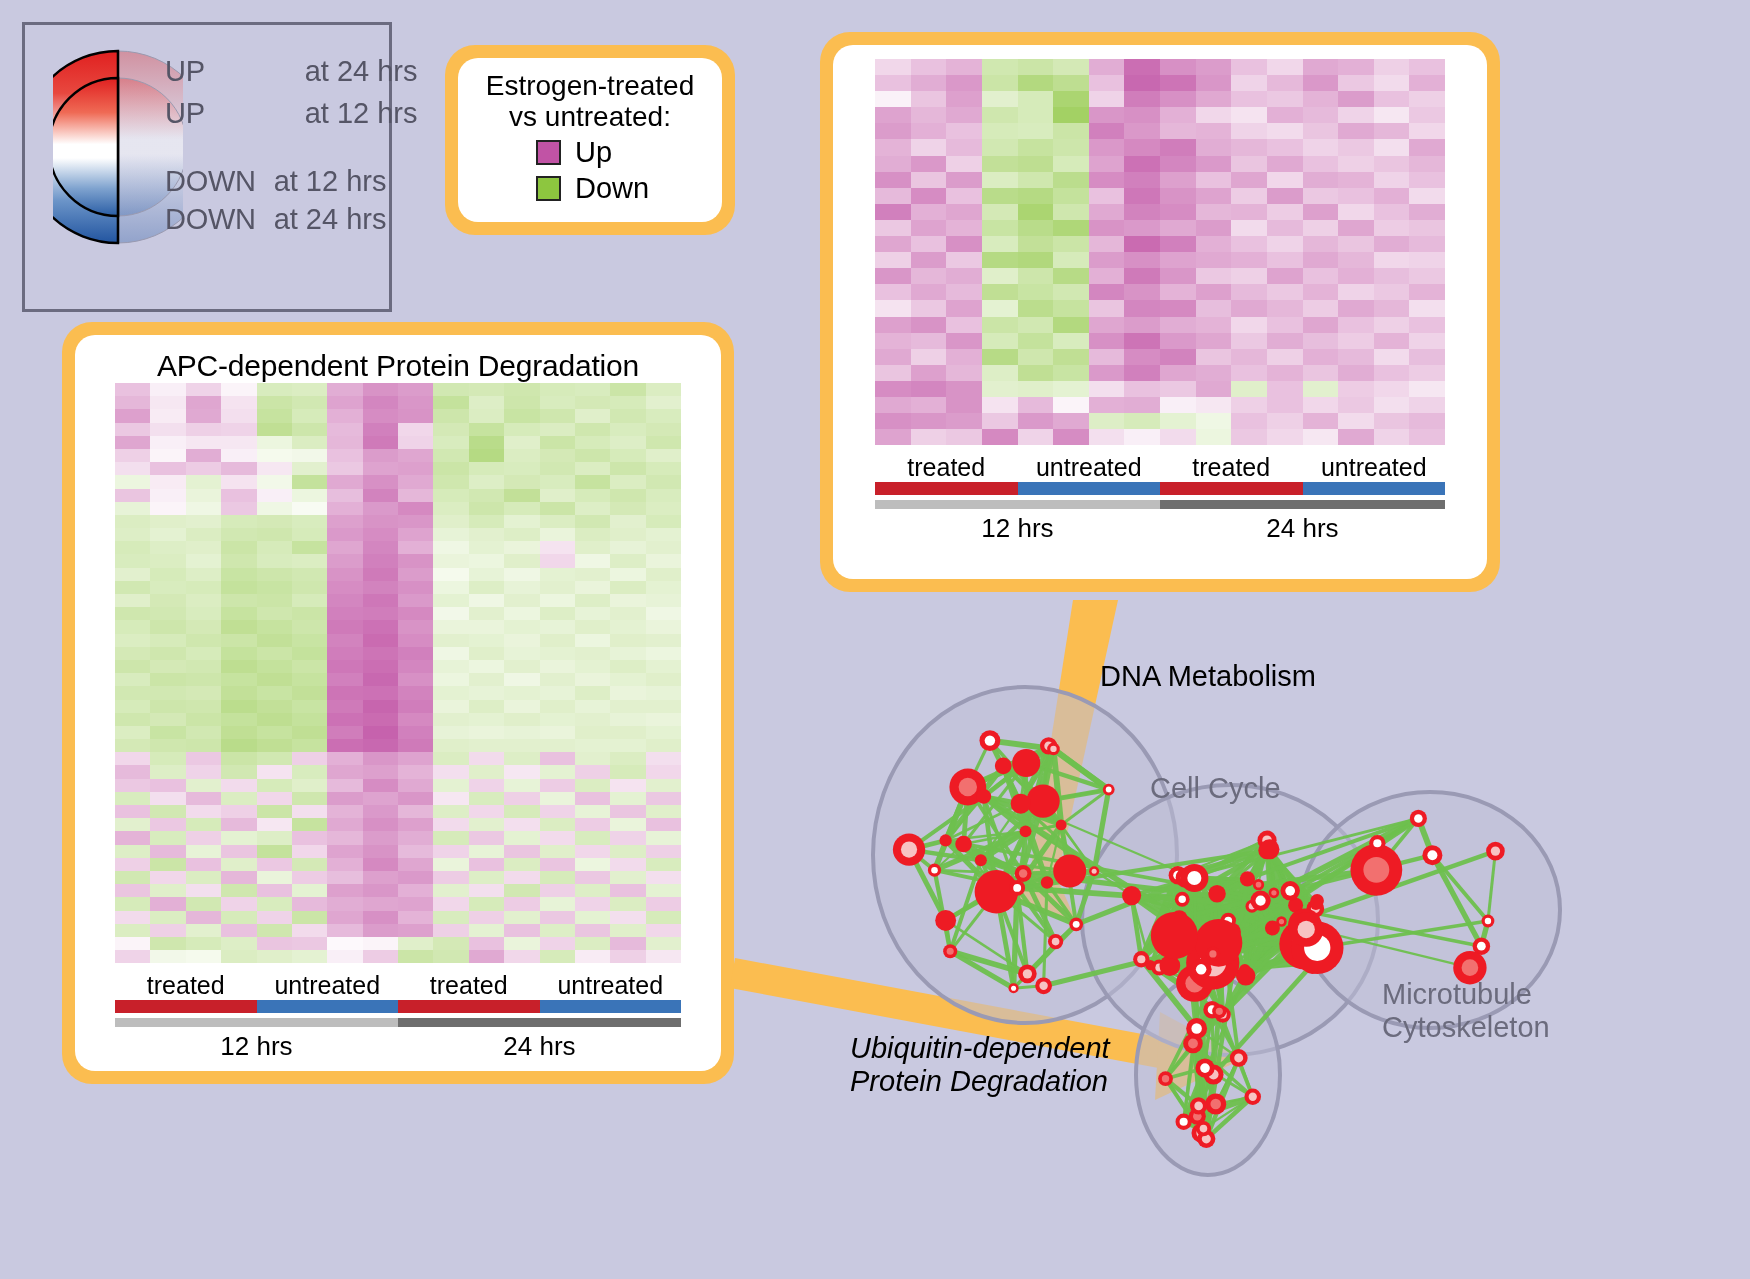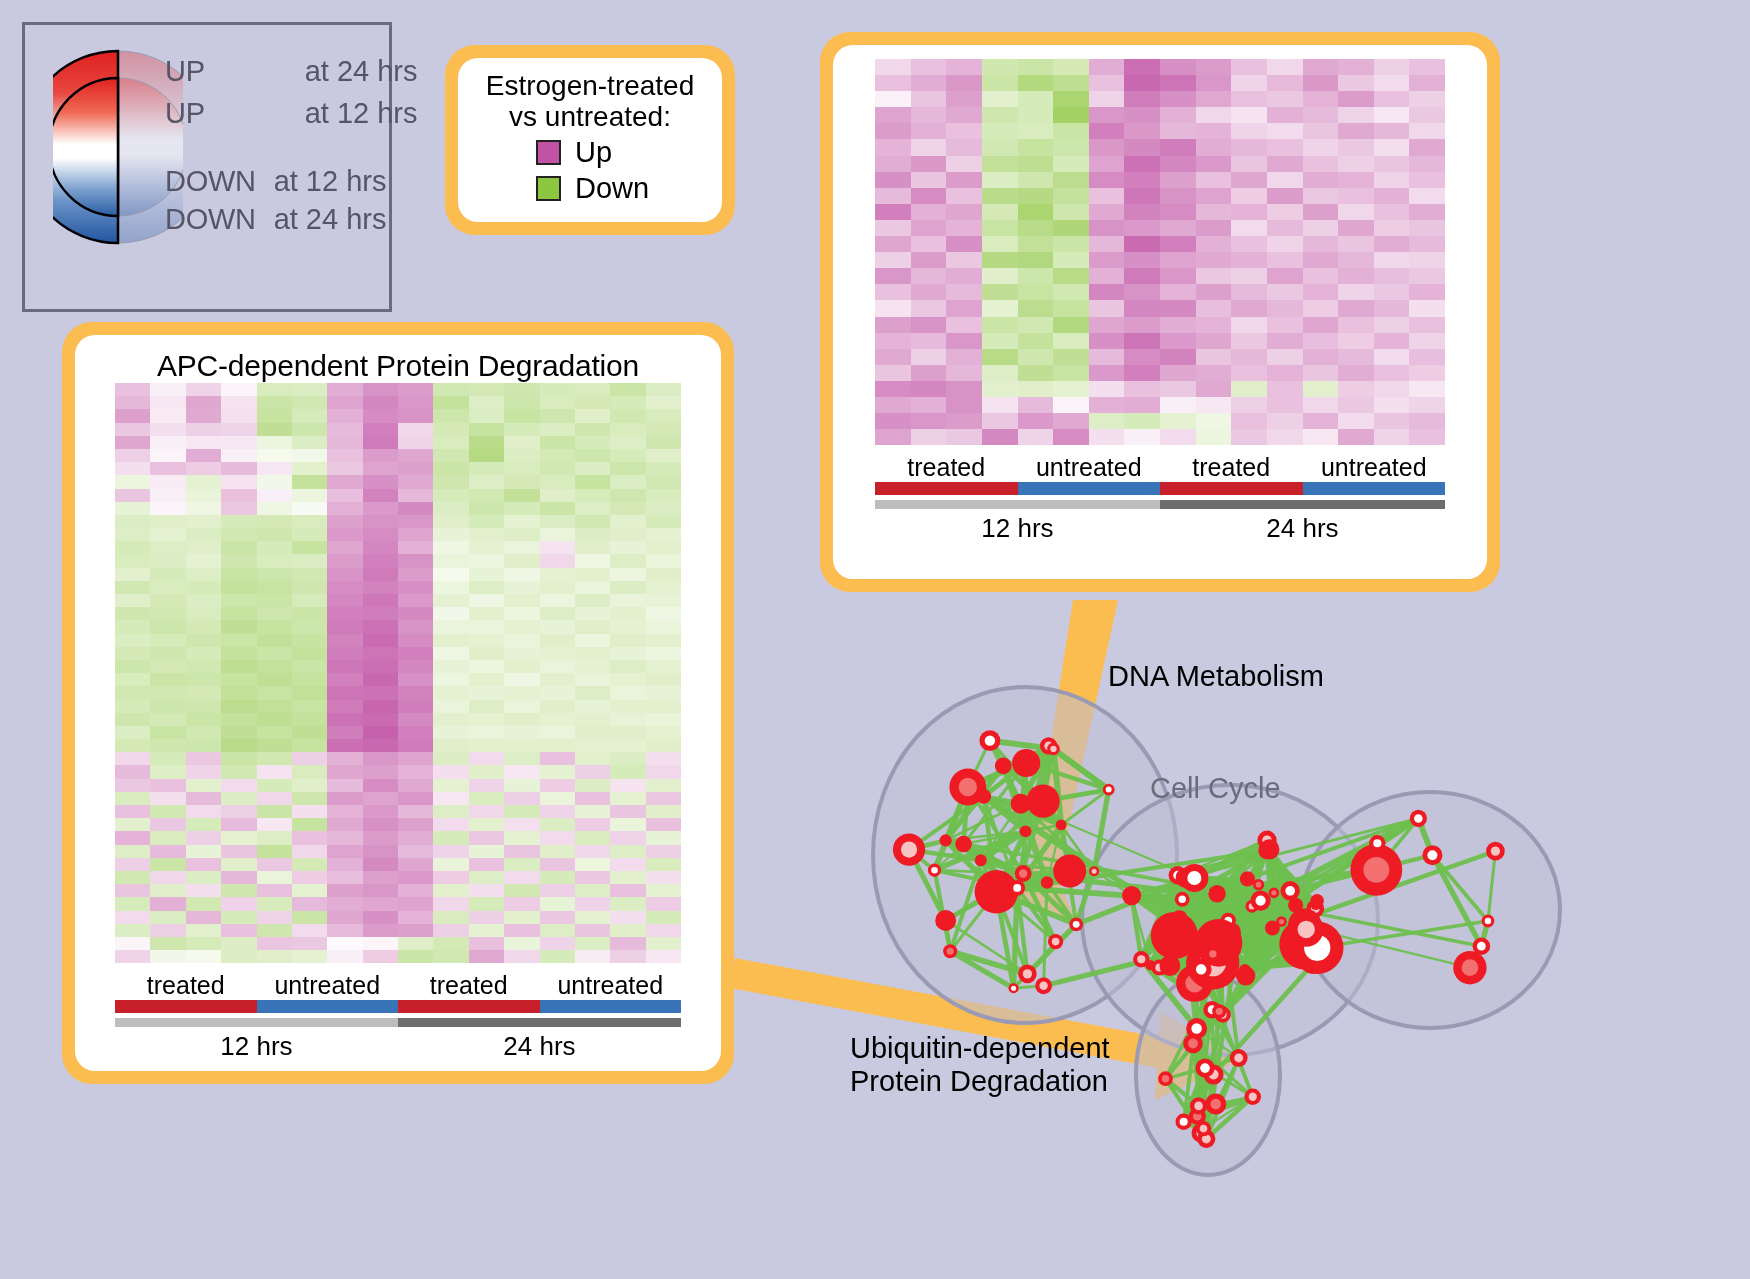--- a/index.html
+++ b/index.html
@@ -2246,17 +2246,19 @@
       <g>
         <circle cx="413.4706418007156" cy="508.60249655042117" r="7.5931553852712526" fill="#ee1b24"></circle>
         <circle cx="413.4706418007156" cy="508.60249655042117" r="3.7965776926356263" fill="#f7c3c3"></circle>
       </g>
       <g>
         <circle cx="375.51661643573703" cy="458.6918729266167" r="7.386754931130798" fill="#ee1b24"></circle>
         <circle cx="375.51661643573703" cy="458.6918729266167" r="3.693377465565399" fill="#f2706f"></circle>
       </g>
     </svg>
 
-  <div class="net-label" style="left:310px; top:40px; color:#000;margin-left:8px;">DNA Metabolism</div>
+  <div class="net-label" style="left:310px; top:40px; color:#000;">DNA Metabolism</div>
   <div class="net-label" style="left:360px; top:152px; color:#6b6b7d;">Cell Cycle</div>
-  <div class="net-label" style="left:60px; top:412px; color:#000;">Ubiquitin-dependent
+  <div class="net-label" style="left:592px; top:358px; color:#6b6b7d; text-align:left;">Microtubule
+Cytoskeleton</div>
+  <div class="net-label" style="left:60px; top:412px; color:#000;font-style:italic;">Ubiquitin-dependent
 Protein Degradation</div>
 </div>
 
 </body></html>

